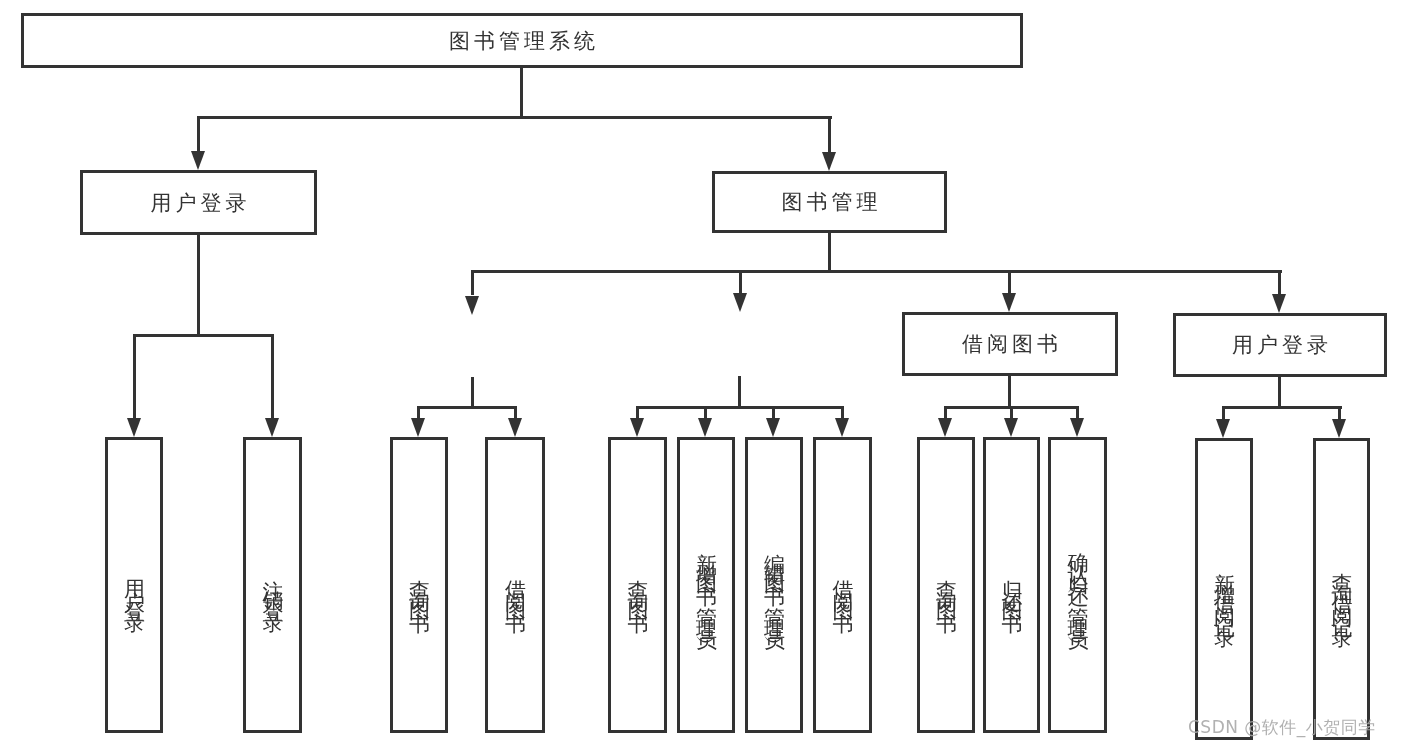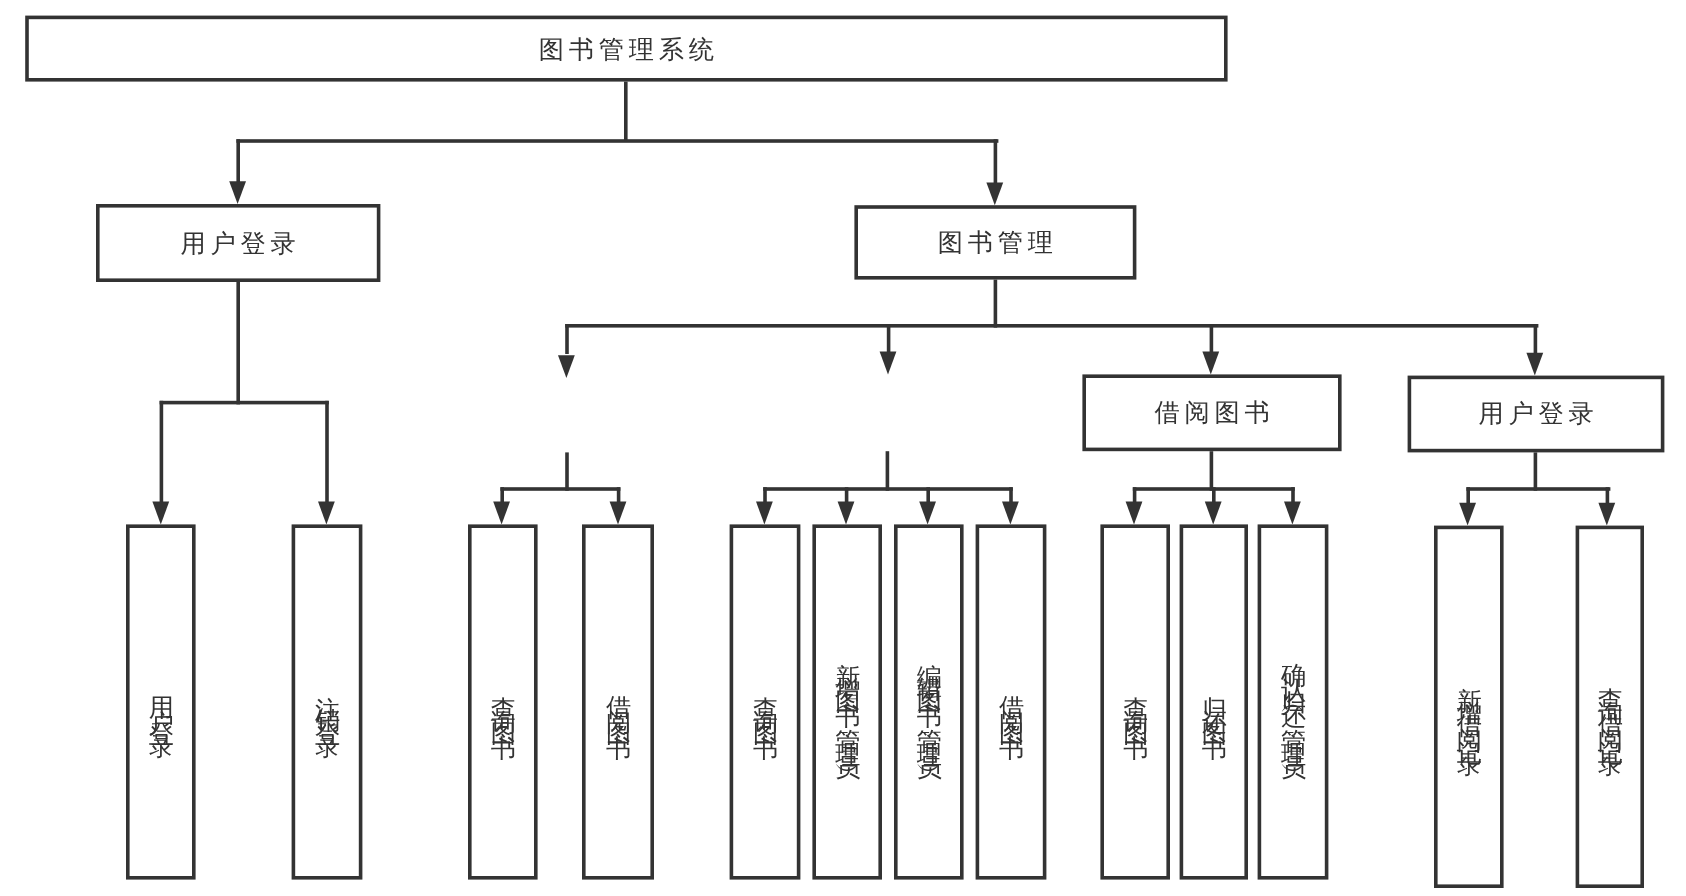--- a/index.html
+++ b/index.html
@@ -175,14 +175,15 @@
     <span class="vtext">确认归还（管理员）</span>
   </div>
 
   <div class="box" style="left:1195px;top:438px;width:58px;height:302px">
     <span class="vtext">新增借阅记录</span>
   </div>
   <div class="box" style="left:1313px;top:438px;width:57px;height:302px">
     <span class="vtext">查询借阅记录</span>
   </div>
 
+  <div class="watermark">CSDN @软件_小贺同学</div>
 
 </div>
 
 </body></html>

